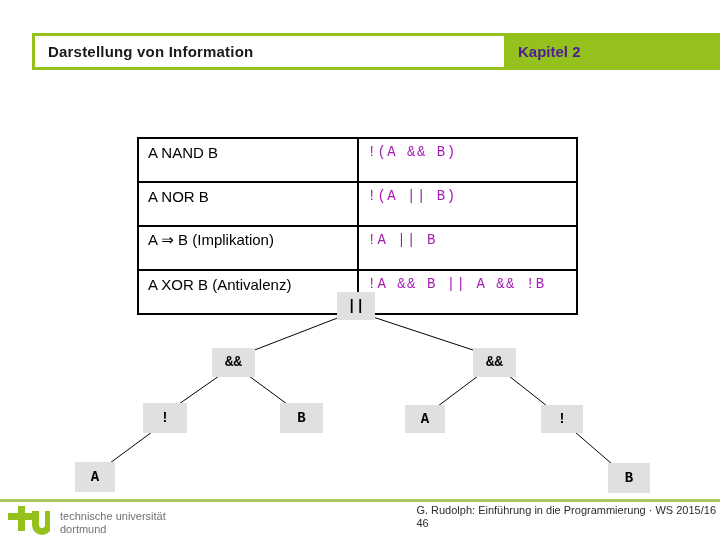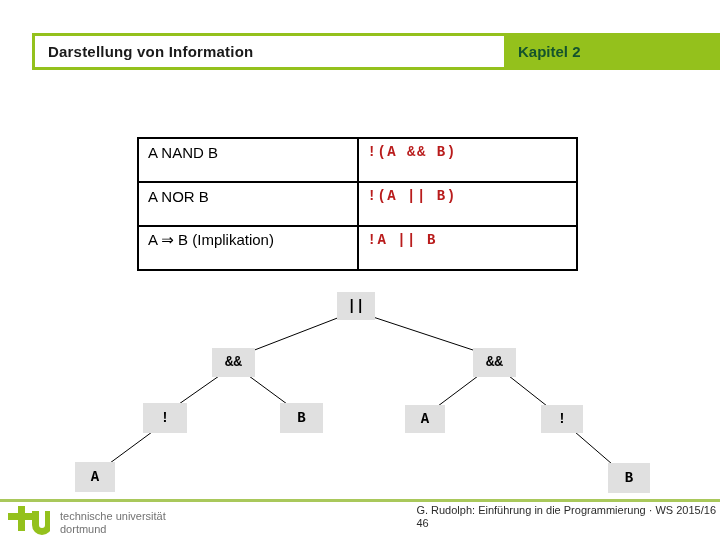--- a/index.html
+++ b/index.html
@@ -10,38 +10,38 @@
   
   #header{position:absolute;left:0;top:33px;width:720px;height:37px;display:flex;margin-left:32px;}
   #header-left{
     flex:1;background:#ffffff;border-top:3px solid #94C11C;border-bottom:3px solid #94C11C;
     border-left:3px solid #94C11C;display:flex;align-items:center;
   }
   #header-left .txt{font-size:15px;font-weight:bold;color:#1a1a1a;padding-left:13px;letter-spacing:.2px;}
   #header-right{
     width:248px;background:#94C11C;display:flex;align-items:center;
   }
-  #header-right .txt{font-size:15px;font-weight:bold;color:#14532d;padding-left:14px;}
+  #header-right .txt{font-size:15px;font-weight:bold;color:#4c1d95;padding-left:14px;}
   
   #slide-title{
     position:absolute;left:0;top:100px;width:720px;text-align:center;
     font-size:17px;font-weight:bold;color:#000;
   }
   
   #op-table{
     position:absolute;left:137px;top:137px;width:441px;border-collapse:collapse;
   }
   #op-table td{
     border:2px solid #000;height:26px;padding:0 0 16px 9px;vertical-align:middle;
     background:#fff;
   }
   #op-table td.op{width:50%;font-size:15px;color:#000;}
   #op-table td.expr{
-    width:50%;font-family:"Liberation Mono",monospace;font-weight:bold;
-    font-size:14px;letter-spacing:1.5px;color:#b91c1c;
+    width:50%;font-family:"Liberation Mono",monospace;font-weight:normal;
+    font-size:14px;letter-spacing:1.5px;color:#a21caf;
   }
   
   #tree-edges{position:absolute;left:0;top:0;width:720px;height:540px;pointer-events:none;}
   .tree-node{
     position:absolute;background:#e0e0e0;text-align:center;
     font-family:"Liberation Mono",monospace;font-weight:bold;font-size:14px;color:#000;
   }
   
   #footer-line{position:absolute;left:0;top:499px;width:720px;height:3px;background:#A9C85B;}
   #footer-credit{
@@ -73,20 +73,24 @@
         <td class="op">A NAND B</td>
         <td class="expr">!(A &amp;&amp; B)</td>
       </tr>
       <tr>
         <td class="op">A NOR B</td>
         <td class="expr">!(A || B)</td>
       </tr>
       <tr>
         <td class="op">A ⇒ B (Implikation)</td>
         <td class="expr">!A || B</td>
+      </tr>
+      <tr>
+        <td class="op">A XOR B (Antivalenz)</td>
+        <td class="expr">!A &amp;&amp; B || A &amp;&amp; !B</td>
       </tr>
     </tbody>
   </table>
 
   <svg id="tree-edges" viewBox="0 0 720 540">
     <line x1="340" y1="317" x2="252" y2="351" stroke="#000" stroke-width="1"></line>
     <line x1="373" y1="317" x2="476" y2="351" stroke="#000" stroke-width="1"></line>
     <line x1="219" y1="376" x2="179" y2="404" stroke="#000" stroke-width="1"></line>
     <line x1="249" y1="376" x2="287" y2="404" stroke="#000" stroke-width="1"></line>
     <line x1="478" y1="376" x2="438" y2="406" stroke="#000" stroke-width="1"></line>

